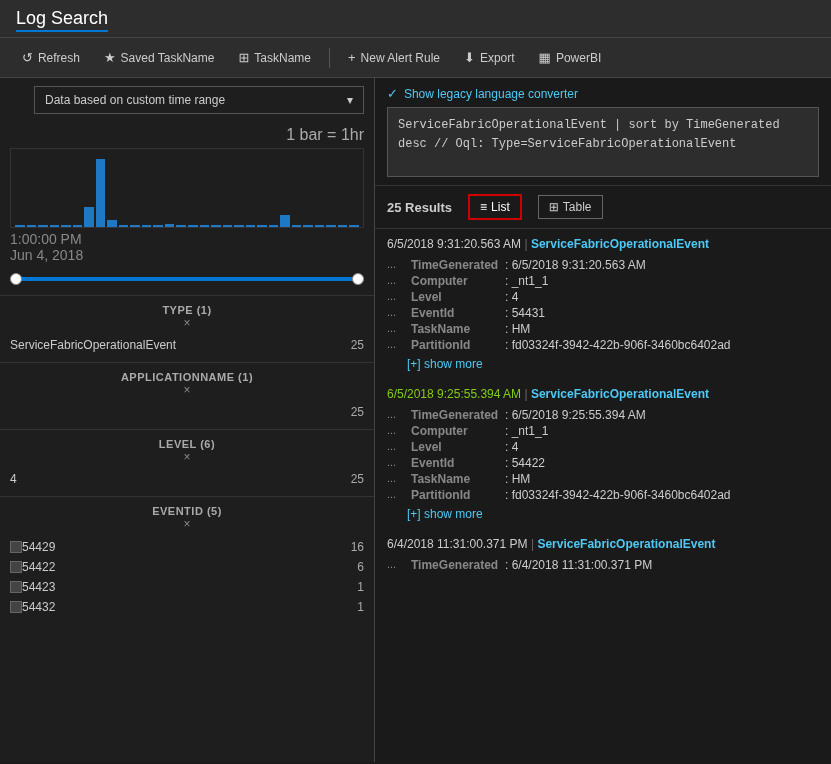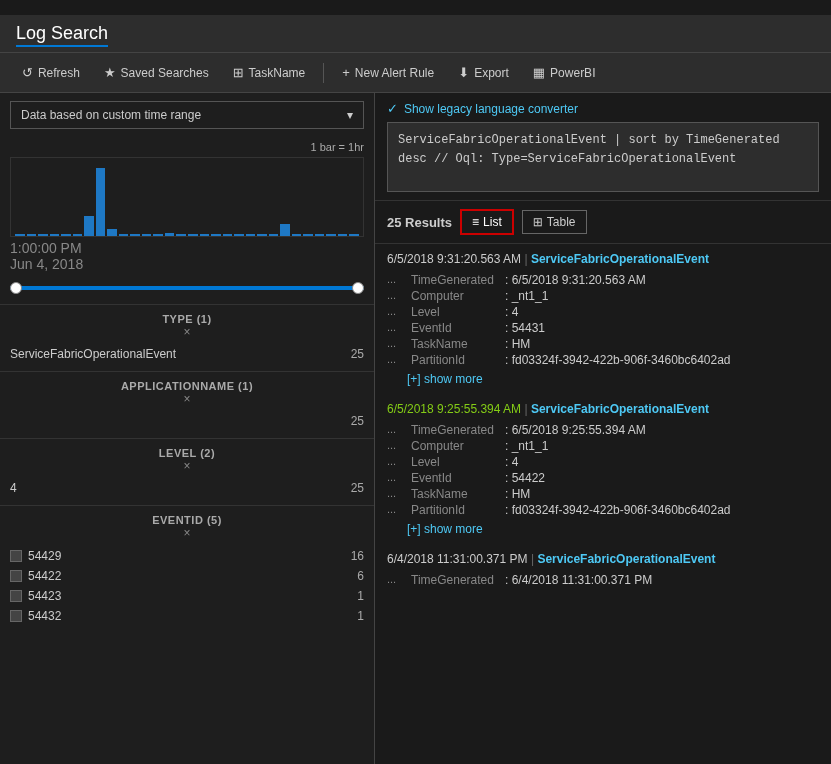--- a/index.html
+++ b/index.html
@@ -13,21 +13,20 @@
       overflow: hidden;
     }
 
     
     .title-bar {
       background: #2d2d2d;
       padding: 8px 16px;
       border-bottom: 1px solid #444;
       display: flex;
       align-items: center;
-      margin-top: 15px;
     }
     .title-bar h1 {
       font-size: 18px;
       font-weight: 400;
       color: #fff;
     }
     .title-bar h1 span {
       border-bottom: 2px solid #0078d4;
       padding-bottom: 2px;
     }
@@ -85,30 +84,31 @@
       flex: 1;
       background: #1e1e1e;
       border: 1px solid #555;
       color: #ccc;
       padding: 6px 10px;
       font-size: 12px;
       cursor: pointer;
       display: flex;
       align-items: flex-end;
       justify-content: space-between;
+      margin-left: 24px;
     }
 
     
     .chart-area {
       padding: 4px 10px 4px;
       position: relative;
     }
     .chart-info {
       text-align: right;
-      font-size: 11px;
+      font-size: 16px;
       color: #aaa;
       margin-bottom: 4px;
     }
     .chart-container {
       position: relative;
       height: 80px;
       background: #1e1e1e;
       border: 1px solid #333;
       overflow: hidden;
     }
@@ -194,21 +194,21 @@
     }
     .filter-value {
       color: #ccc;
     }
     .filter-count {
       color: #aaa;
     }
     .filter-row-with-check {
       display: flex;
       align-items: center;
-      gap: 6px;
+      gap: 0;
       padding: 3px 0;
     }
     .filter-checkbox {
       width: 12px;
       height: 12px;
       background: #444;
       border: 1px solid #666;
       display: inline-block;
     }
 
@@ -248,21 +248,21 @@
       color: #ccc;
       line-height: 1.6;
       min-height: 70px;
     }
 
     
     .results-toolbar {
       display: flex;
       align-items: center;
       padding: 8px 12px;
-      gap: 8px;
+      gap: 16px;
       border-bottom: 1px solid #333;
     }
     .results-count {
       font-size: 13px;
       font-weight: 600;
       color: #ccc;
     }
     .view-btn {
       display: flex;
       align-items: center;
@@ -308,20 +308,21 @@
       color: #888;
       font-size: 11px;
       cursor: pointer;
       width: 20px;
     }
     .result-field-name {
       color: #888;
       width: 90px;
       min-width: 90px;
       font-size: 12px;
+      font-weight: bold;
     }
     .result-field-value {
       color: #ccc;
       font-size: 12px;
     }
     .show-more {
       color: #4ec9f5;
       cursor: pointer;
       font-size: 12px;
       margin-top: 4px;
@@ -342,21 +343,21 @@
   </h1>
 </div>
 
 <div class="toolbar">
   <button class="toolbar-btn">
     <span class="icon">↺</span>
     <span>Refresh</span>
   </button>
   <button class="toolbar-btn">
     <span class="icon">★</span>
-    <span>Saved Searches</span>
+    <span>Saved TaskName</span>
   </button>
   <button class="toolbar-btn">
     <span class="icon">⊞</span>
     <span>TaskName</span>
   </button>
   <div class="toolbar-sep"></div>
   <button class="toolbar-btn">
     <span class="icon">+</span>
     <span>New Alert Rule</span>
   </button>
@@ -447,21 +448,21 @@
             <span class="filter-title">APPLICATIONNAME (1)</span>
             <span class="filter-close">×</span>
           </div>
           <div class="filter-row">
             <span class="filter-value"></span>
             <span class="filter-count">25</span>
           </div>
         </div>
         <div class="filter-section">
           <div class="filter-header">
-            <span class="filter-title">LEVEL (2)</span>
+            <span class="filter-title">LEVEL (6)</span>
             <span class="filter-close">×</span>
           </div>
           <div class="filter-row">
             <span class="filter-value">4</span>
             <span class="filter-count">25</span>
           </div>
         </div>
         <div class="filter-section">
           <div class="filter-header">
             <span class="filter-title">EVENTID (5)</span>

